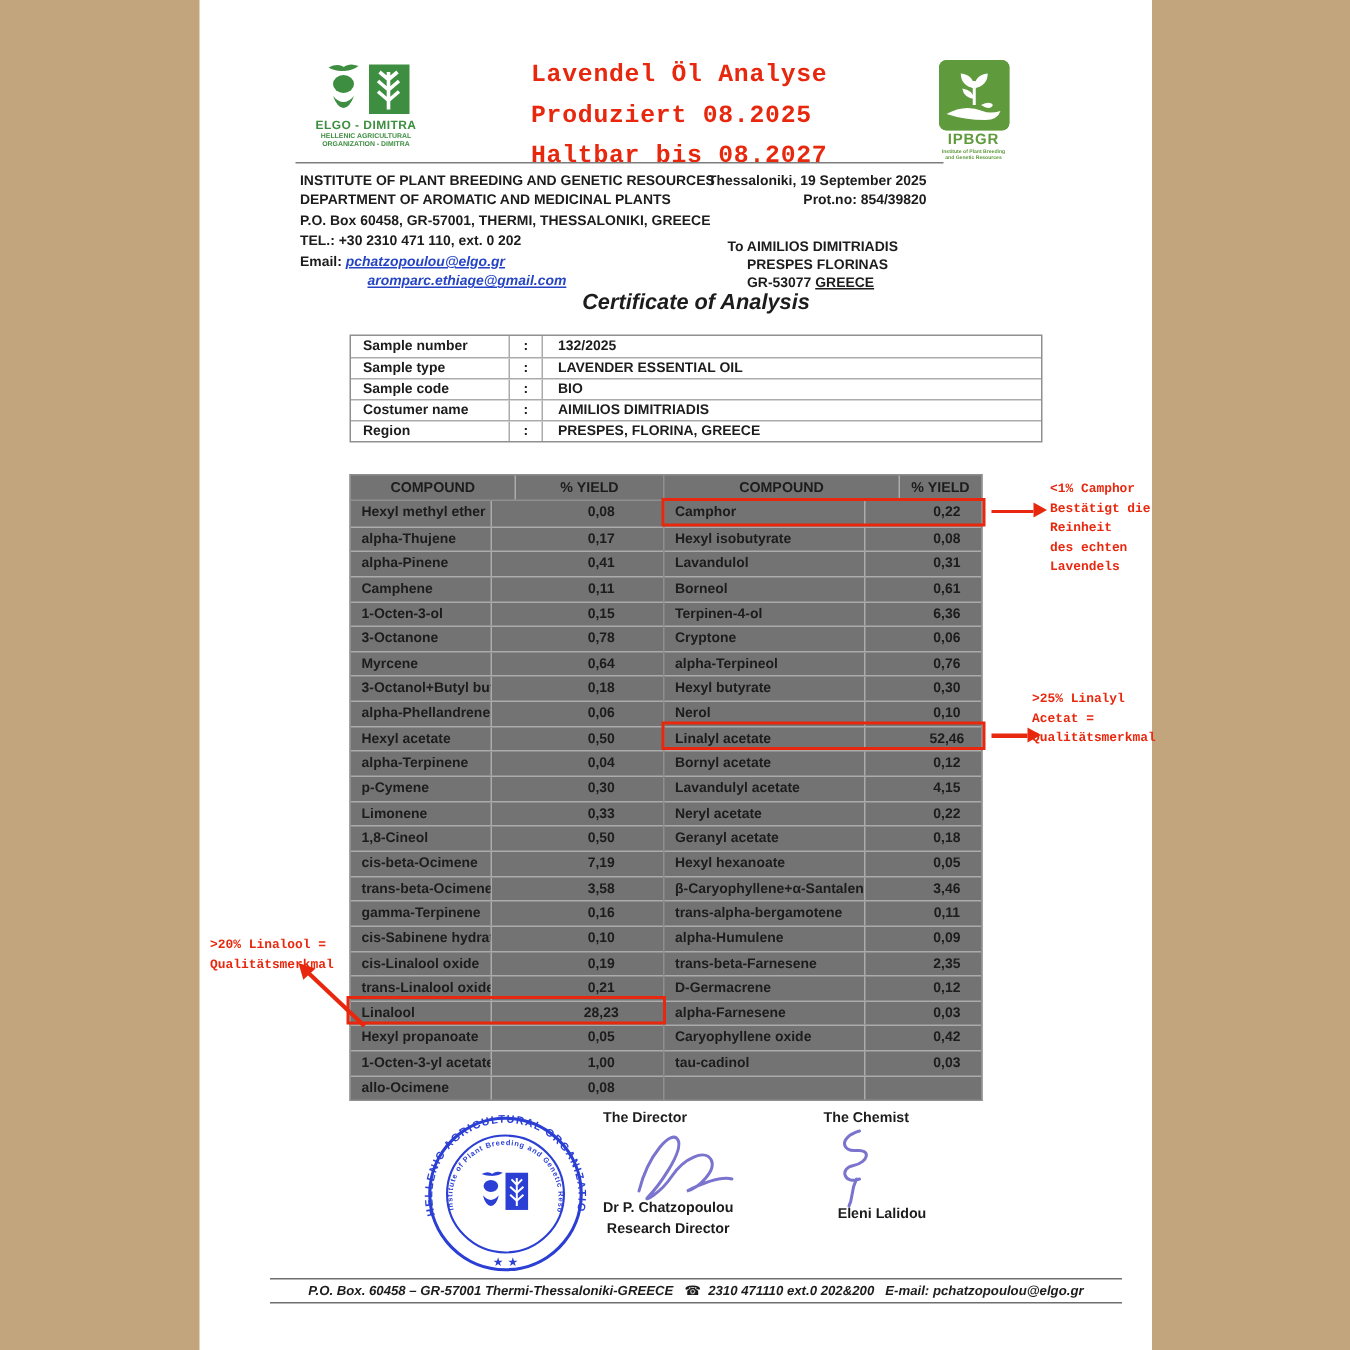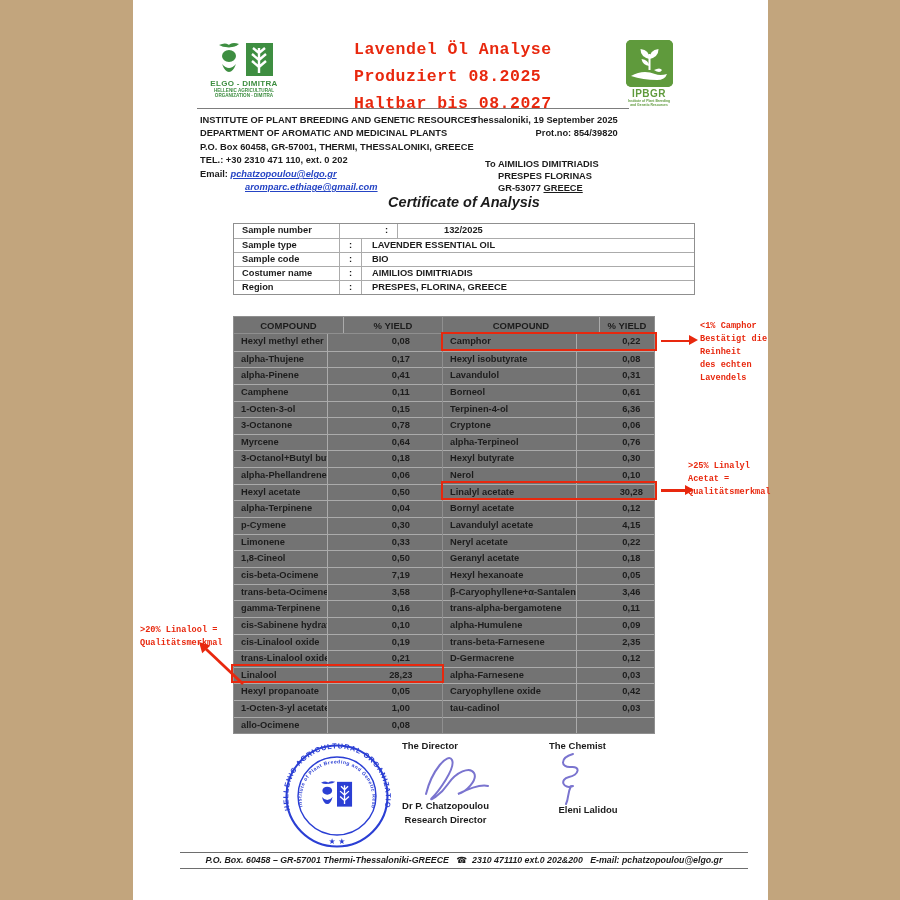--- a/index.html
+++ b/index.html
@@ -33,21 +33,21 @@
   .to-block{position:absolute;left:352px;top:158px;font-size:9.3px;font-weight:bold;line-height:12px;}
   .to-block .l2{padding-left:13px;}
   .u{text-decoration:underline;}
 
   .cert-title{position:absolute;left:100px;top:194px;width:462px;text-align:center;
     font-size:14.5px;font-weight:bold;font-style:italic;}
 
   
   .stable{position:absolute;left:100px;top:223px;width:462px;border:1px solid var(--border-dark);background:#fff;}
   .srow{display:flex;height:14px;border-top:1px solid var(--border-light);font-size:9.3px;font-weight:bold;line-height:12.5px;}
-  .srow:first-child{border-top:none;gap:36px;}
+  .srow:first-child{border-top:none;}
   .s-label{width:106px;border-right:1px solid var(--border-light);padding-left:8px;}
   .s-colon{width:22px;border-right:1px solid var(--border-light);text-align:center;}
   .s-val{flex:1;padding-left:10px;}
 
   
   .section-box{position:absolute;left:100px;top:297px;width:457px;height:18.5px;border:1px solid var(--border-dark);
     text-align:center;font-size:12px;font-weight:bold;font-style:italic;line-height:17px;background:#fff;}
   .ctable{position:absolute;left:100px;top:315.5px;display:flex;}
   .subtable{border:1px solid var(--border-dark);background:#737373;}
   .subtable.lft{width:210px;}
@@ -332,21 +332,21 @@
           <div class="crow">
             <div class="c-name">Hexyl butyrate</div>
             <div class="c-val">0,30</div>
           </div>
           <div class="crow">
             <div class="c-name">Nerol</div>
             <div class="c-val">0,10</div>
           </div>
           <div class="crow">
             <div class="c-name">Linalyl acetate</div>
-            <div class="c-val">30,28</div>
+            <div class="c-val">52,46</div>
           </div>
           <div class="crow">
             <div class="c-name">Bornyl acetate</div>
             <div class="c-val">0,12</div>
           </div>
           <div class="crow">
             <div class="c-name">Lavandulyl acetate</div>
             <div class="c-val">4,15</div>
           </div>
           <div class="crow">

